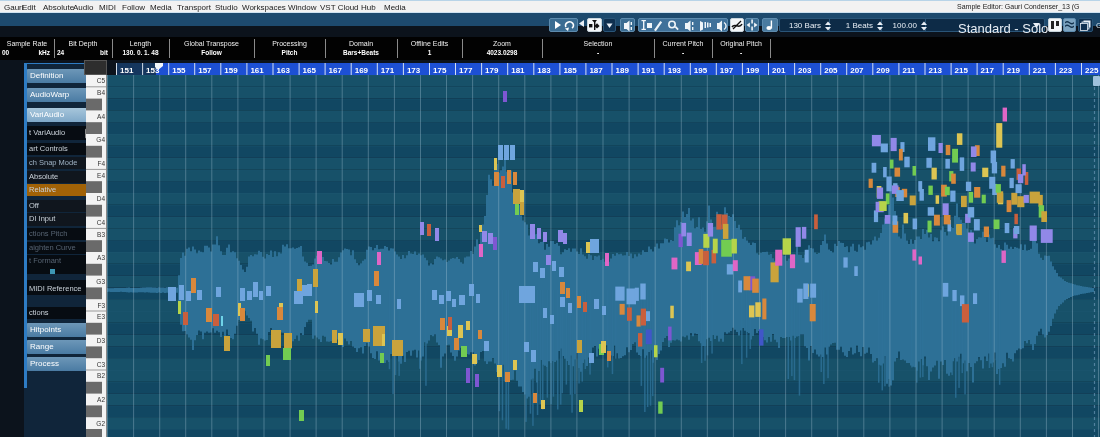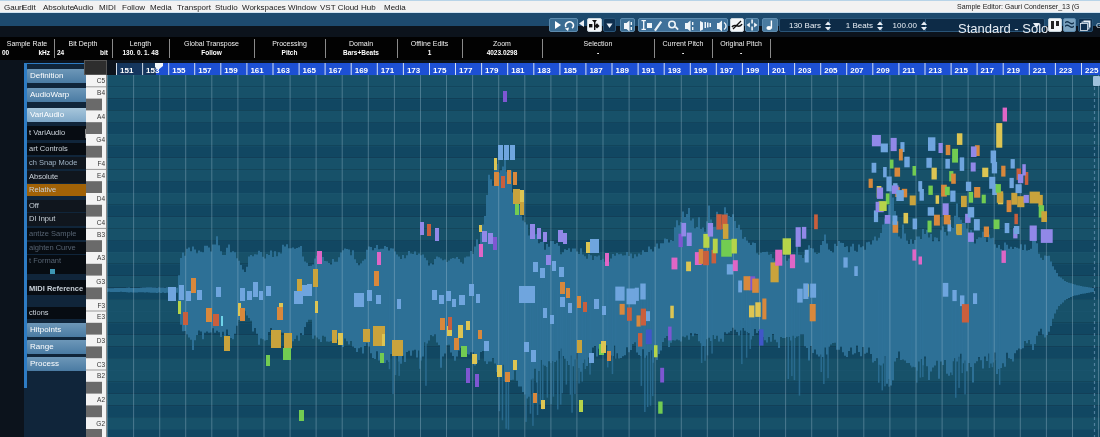--- a/index.html
+++ b/index.html
@@ -193,31 +193,31 @@
         <div class="phead" style="top:5px">Definition<span class="ic">⬌</span></div>
         <div class="phead" style="top:24px">AudioWarp<span class="ic" style="background:#dd9543;color:#fff">»»</span></div>
         <div class="phead" style="top:44px;background:linear-gradient(#a7c6db,#7fa8c8)">VariAudio<span class="ic" style="background:#dd9543;color:#fff">⤨</span></div>
         <div class="prow" style="top:62px;height:14px;line-height:14px">t VariAudio<span style="position:absolute;right:2px;top:1.5px;width:15px;height:11px;background:#f2f2f2;border:1px solid #888;border-radius:2px;color:#000;font-size:6px;text-align:center;line-height:10px">▶</span></div>
         <div class="prow" style="top:79px">art Controls<span style="position:absolute;right:4px;font-weight:bold;color:#fff">All<span style="font-size:5px">▾</span></span></div>
         <div class="prow" style="top:93px;background:#10161e;color:#9fb2c4">ch Snap Mode</div>
         <div class="prow" style="top:106.5px;background:#10161e">Absolute</div>
         <div class="prow" style="top:120px;background:#a16207">Relative</div>
         <div class="prow" style="top:135.5px;background:#10161e">Off</div>
         <div class="prow" style="top:148.5px;background:#10161e;height:13px">DI Input<span style="position:absolute;right:3px;top:3px;width:12px;height:8px;background:#777;border-radius:1px"></span></div>
-        <div class="prow gray" style="top:164px">antize Sample</div>
+        <div class="prow gray" style="top:164px">ctions Pitch</div>
         <div class="prow gray" style="top:177.5px">aighten Curve</div>
         <div class="prow gray" style="top:191px;height:14px">t Formant</div>
         <div class="prow" style="top:205px;height:5px;background:#070c12">
           <span style="position:absolute;left:24px;top:0px;width:5px;height:5px;background:#3d96b4"></span>
         </div>
         <div class="prow gray" style="top:216px;height:13px">ume</div>
         <div class="prow" style="top:223.5px;height:4px;background:#070c12">
           <span style="position:absolute;left:24px;top:0px;width:5px;height:4px;background:#2a6878"></span>
         </div>
-        <div class="prow" style="top:218px;height:13px;line-height:13px;font-weight:bold">MIDI Reference<span style="position:absolute;right:2px;top:2px;width:14px;height:9px;background:#8a8a8a;border-radius:2px"></span></div>
+        <div class="prow" style="top:218px;height:13px;line-height:13px;font-weight:normal">MIDI Reference<span style="position:absolute;right:2px;top:2px;width:14px;height:9px;background:#8a8a8a;border-radius:2px"></span></div>
         <div class="prow" style="top:243px;height:12px">ctions<span style="position:absolute;right:4px;color:#aaa;font-size:6px">▾</span></div>
         <div class="phead" style="top:259px">Hitpoints<span class="ic">▼</span></div>
         <div class="phead" style="top:276px">Range<span class="ic" style="font-size:6px;letter-spacing:1px">||</span></div>
         <div class="phead" style="top:293px">Process<span class="ic" style="border-radius:50%;background:#0d2438">▶</span></div>
       </div>
     </div>
 <div class="abs" id="corner"></div>
 <div class="abs" id="rulerbox"><svg width="993" height="13">
         <rect x="0" y="0" width="993" height="13" fill="#15365e"></rect>
 <rect x="40" y="0" width="953" height="13" fill="#1d50d4"></rect>

